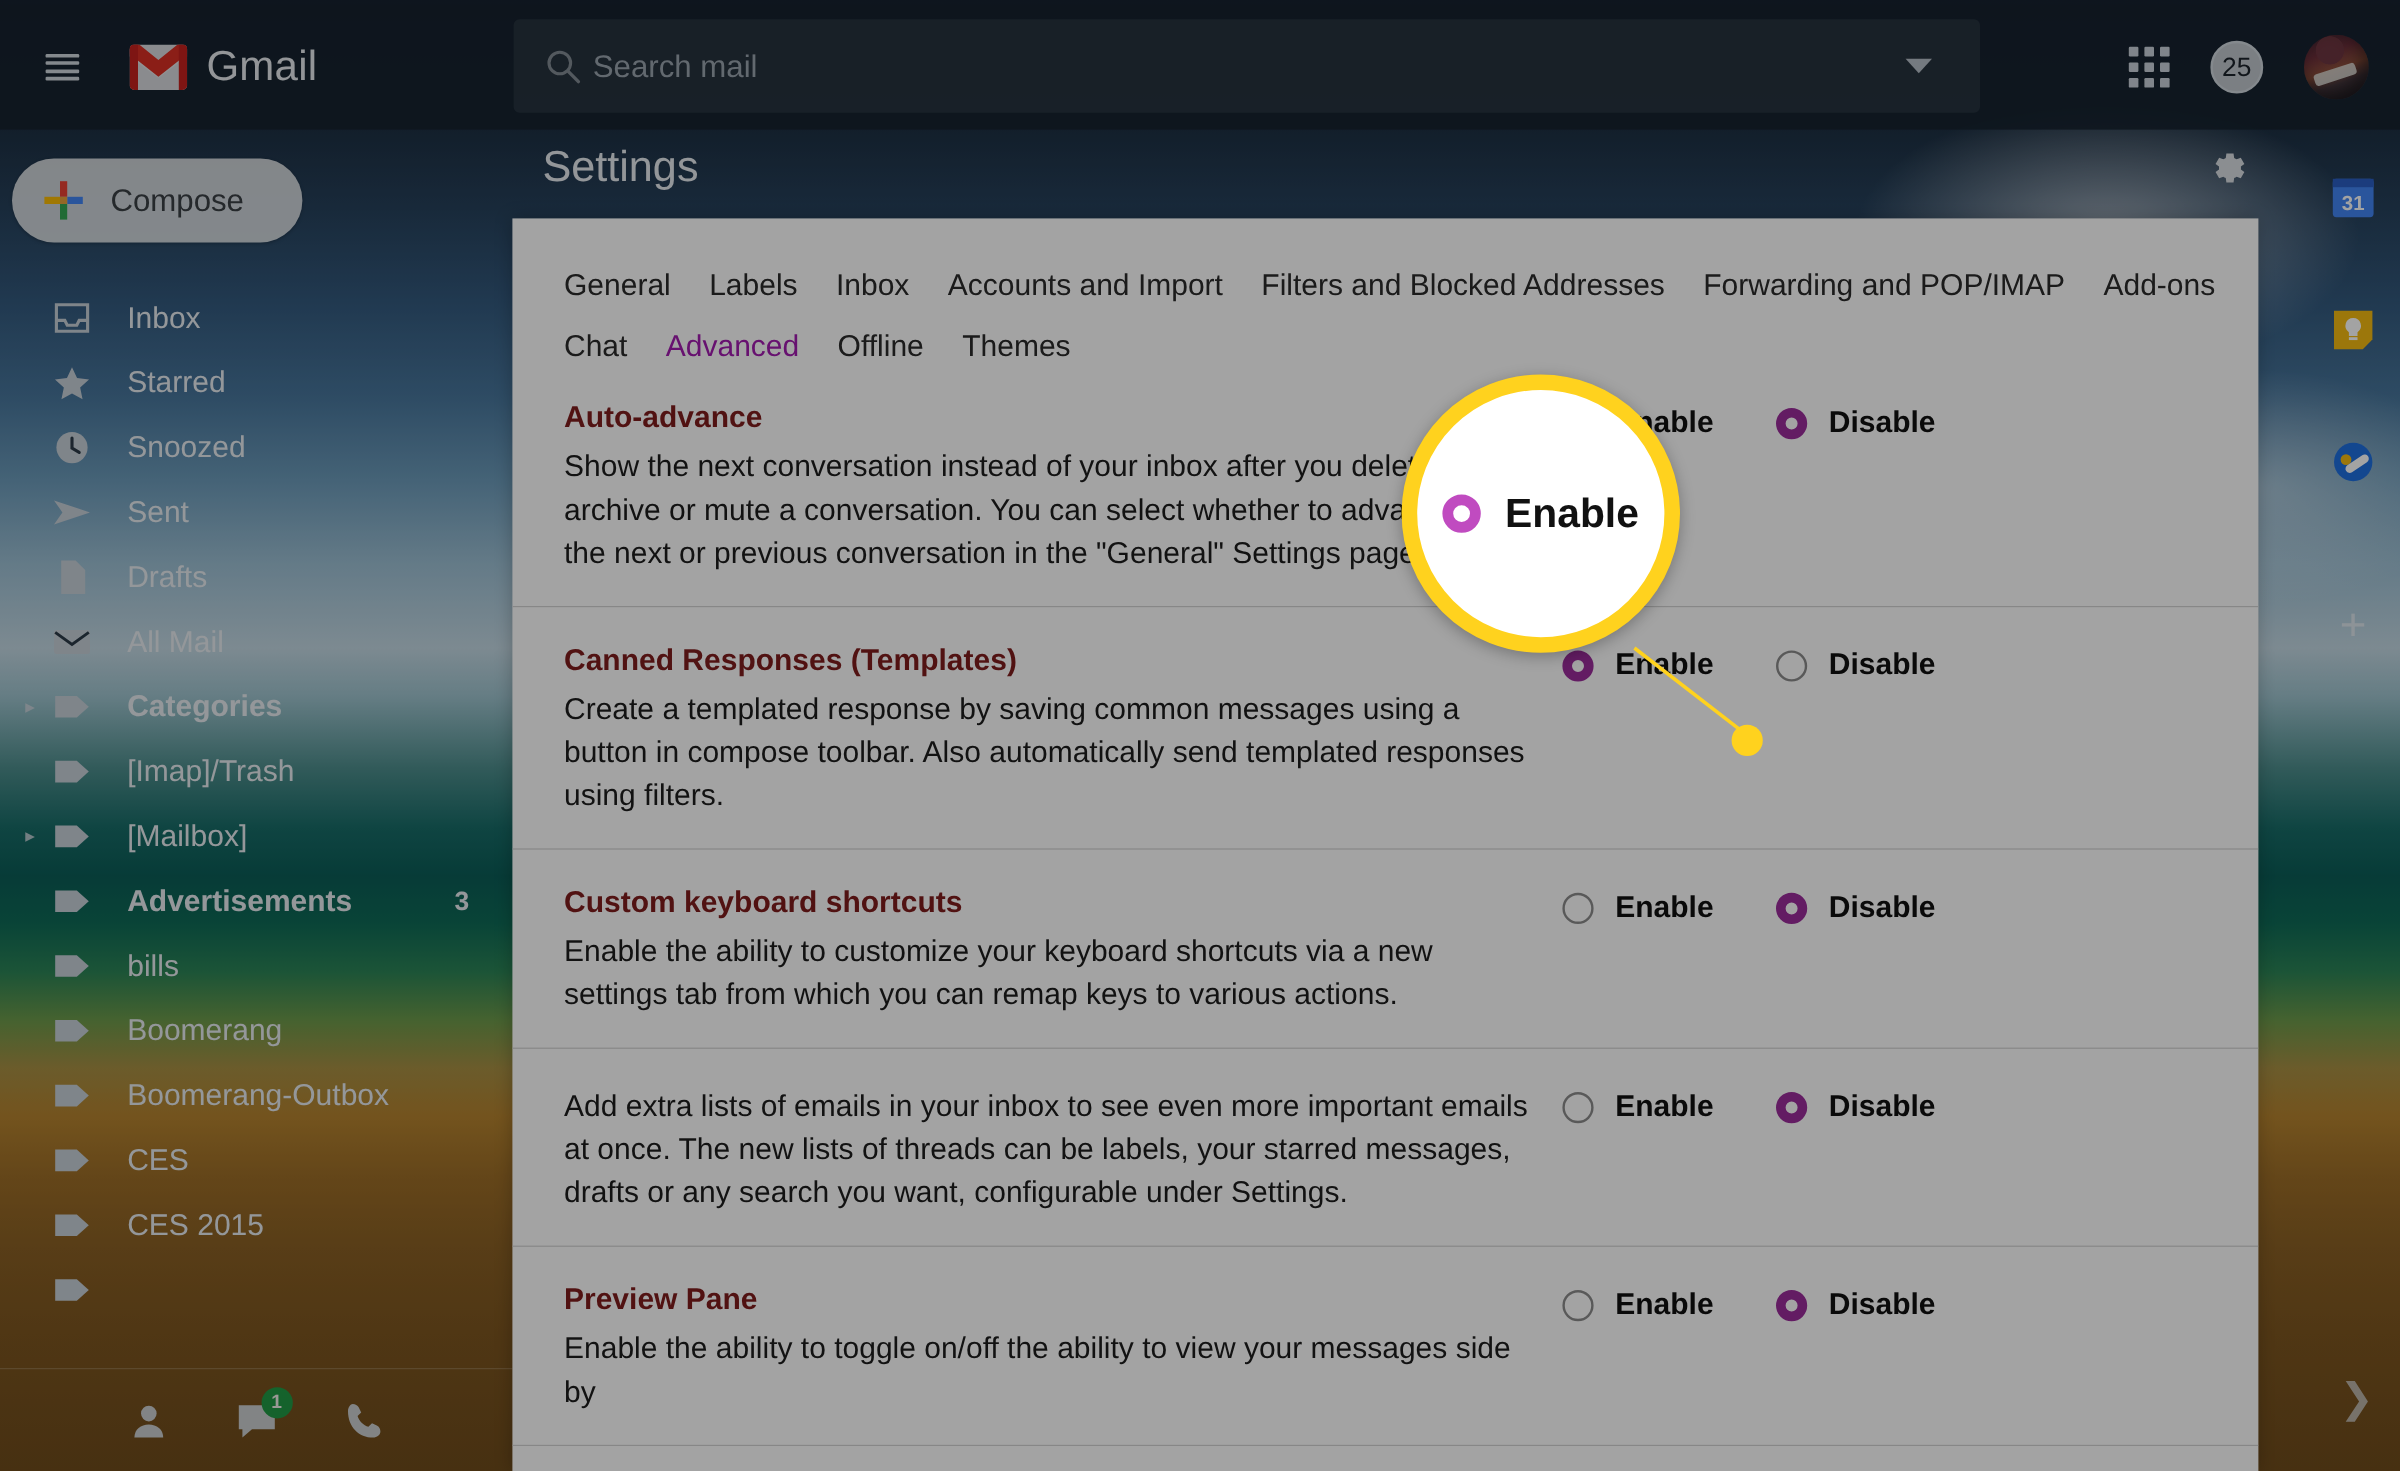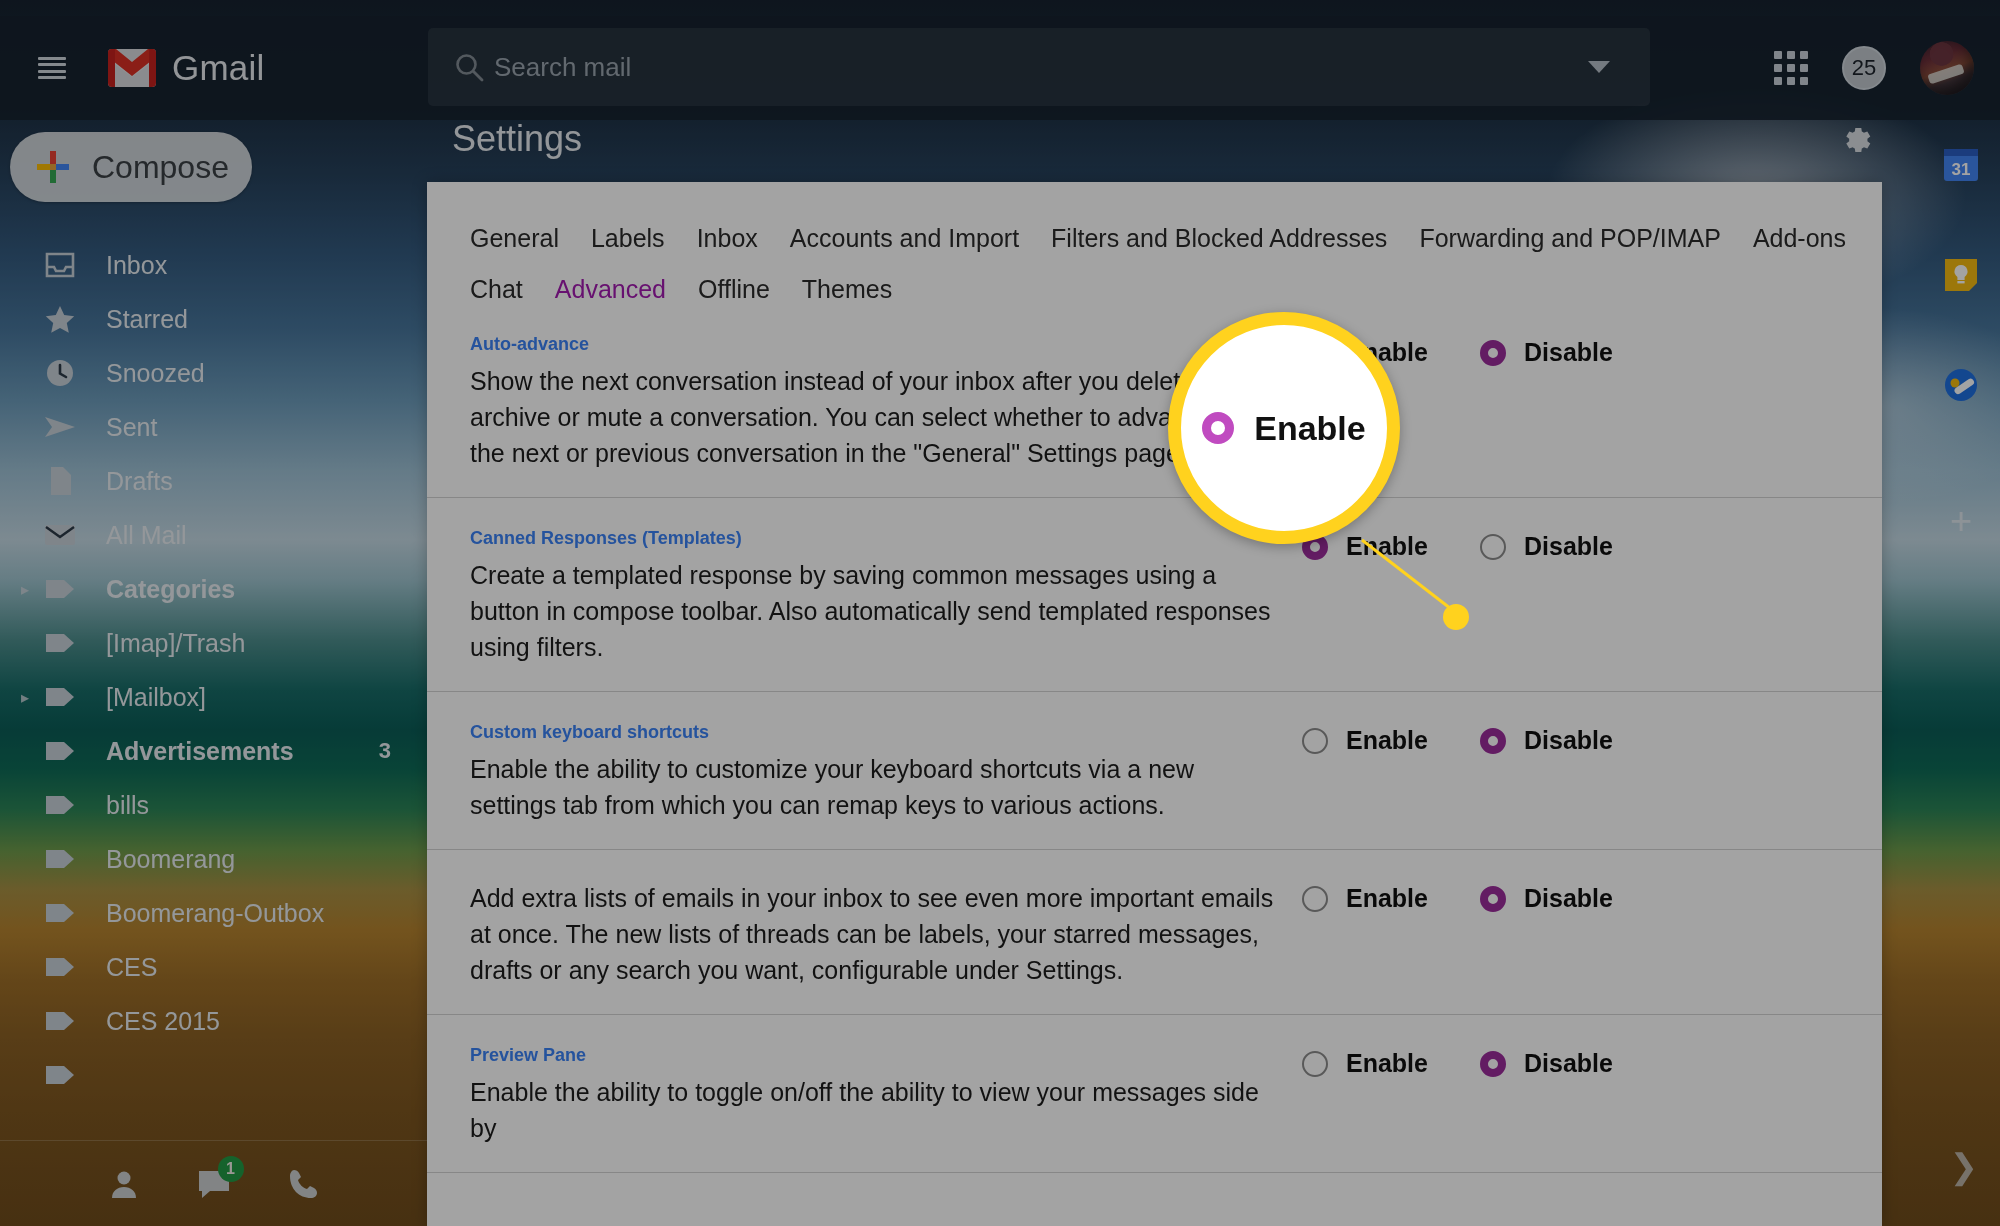--- a/index.html
+++ b/index.html
@@ -40,21 +40,21 @@
   
   #dim {
     position: absolute; inset: 0;
     background: rgba(0,0,0,0.36);
     pointer-events: none;
     z-index: 40;
   }
 
   
   #topbar {
-    position: absolute; top: 16px; left: 0; width: 2000px; height: 104px;
+    position: absolute; top: 4px; left: 0; width: 2000px; height: 104px;
     background: rgba(22,34,47,0.90);
     z-index: 20;
     display: flex; align-items: center;
   }
   .hamburger { width: 28px; height: 22px; margin-left: 38px; display:flex; flex-direction:column; justify-content:space-between; cursor:pointer;}
   .hamburger i { display:block; height:3px; background:#cfd6dd; border-radius:1px;}
   .gmail-logo { margin-left: 42px; display:flex; align-items:center; }
   .m-icon { width: 48px; height: 38px; position: relative; }
   .m-icon svg { display:block; }
   .gmail-word { margin-left: 16px; font-size: 35px; color: #e6eaee; letter-spacing: .2px;}
@@ -95,21 +95,21 @@
   }
 
   
   #sidebar { position:absolute; left:0; top:104px; width:427px; height:1122px; z-index:18; }
   .compose {
     margin:28px 0 0 10px; width:242px; height:70px; border-radius:35px;
     background: rgba(229,232,235,0.88);
     display:flex; align-items:center; box-shadow:0 1px 3px rgba(0,0,0,.25); cursor:pointer;
   }
   .compose .plus { margin-left:26px; width:34px;height:34px; position:relative;}
-  .compose .label { margin-left:22px; font-size:32px; color:#3b4045;}
+  .compose .label { margin-left:22px; font-size:26px; color:#3b4045;}
 
   .navlist { margin-top: 36px; }
   .navitem {
     height:54px; display:flex; align-items:center; padding-left:14px; cursor:pointer;
     color:#e8edf1; font-size:25px;
   }
   .navitem .arrow {
     width:22px; text-align:center; font-size:16px; color:#cfd6dd; margin-right:2px; opacity:.85;
   }
   .navitem .arrow.empty { visibility:hidden; }
@@ -155,21 +155,21 @@
   #tabs2 .tab { margin-right:32px; cursor:pointer; }
   #tabs2 .tab.active { color:#a21caf; }
 
   .section {
     display:flex; align-items:flex-start;
     padding: 30px 0 26px 43px;
     border-bottom:1px solid #d4d4d4;
   }
   .section:first-of-type { border-top: 0; }
   .section .info { width: 810px; }
-  .section .stitle { font-size:18px; font-weight:bold; color:#3b82f6; margin-bottom:8px; }
+  .section .stitle { font-size:25px; font-weight:bold; color:#7f1d1d; margin-bottom:8px; }
   .section .sdesc { font-size:25px; color:#1d1d1d; line-height:1.44; }
   .section .radios { display:flex; align-items:flex-start; margin-left: 22px; padding-top:4px;}
   .radio { display:flex; align-items:center; cursor:pointer; }
   .radio + .radio { margin-left: 52px; }
   .radio .dot {
     width:26px;height:26px;border-radius:50%;
     border:2px solid #8c8c8c; background:#fff;
     display:flex;align-items:center;justify-content:center; flex:none;
   }
   .radio.on .dot {

